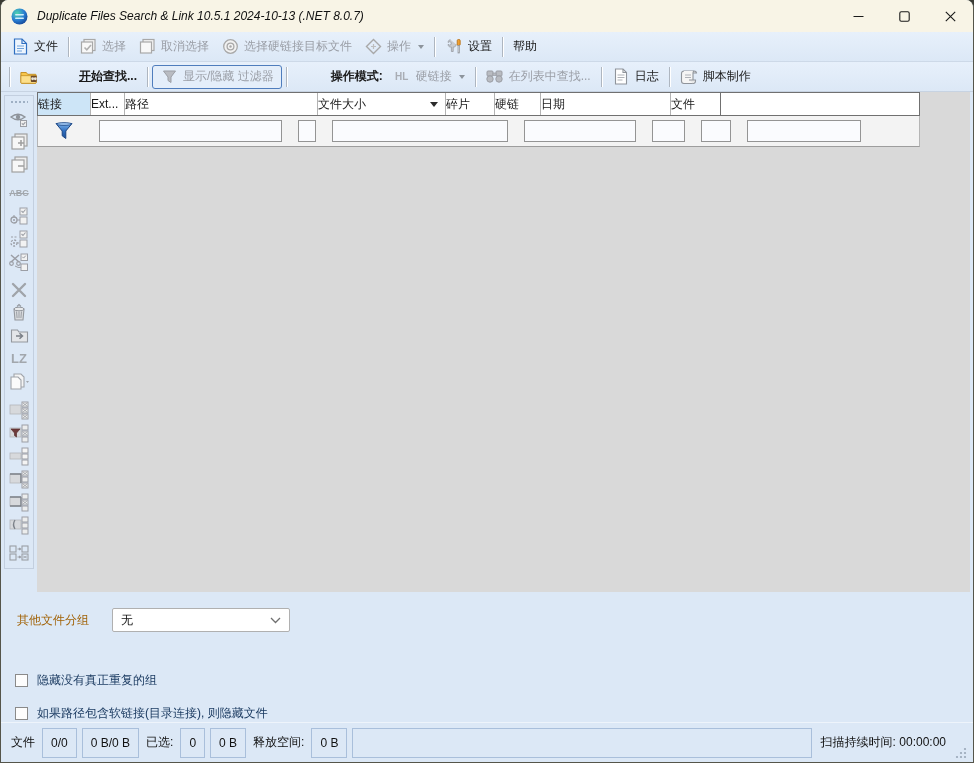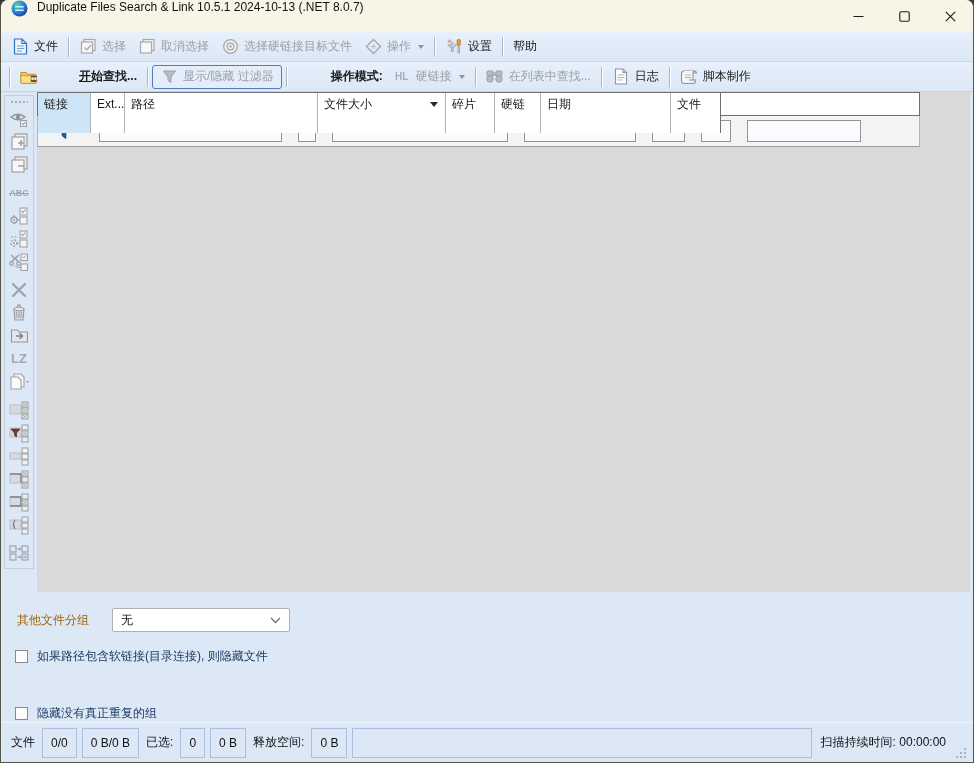--- a/index.html
+++ b/index.html
@@ -9,21 +9,21 @@
   .window {
     width:974px; height:763px; position:relative; overflow:hidden;
     border:1px solid #55554a; border-top:none;
     border-radius:8px 8px 0 0;
     display:flex; flex-direction:column;
     background:var(--panel_blue,#dce8f6);
   }
 
   
   .titlebar { height:32px; flex:0 0 32px; background:var(--titlebar_bg,#f8f4e6);
-    display:flex; align-items:flex-start; padding-left:10px; }
+    display:flex; align-items:center; padding-left:10px;font-style:italic; }
   .app-icon { width:17px; height:17px; margin-right:9px; flex:0 0 auto; }
   .title-text { font-size:12px; color:#111; }
   .win-controls { margin-left:auto; display:flex; height:32px; }
   .win-btn { width:46px; height:32px; display:flex; align-items:center; justify-content:center; cursor:default; }
   .win-btn svg { display:block; }
 
   
   .menubar, .toolbar2 {
     height:30px; flex:0 0 30px; display:flex; align-items:center;
     background:linear-gradient(to bottom, #e7f0fb 0%, var(--panel_blue,#dce8f6) 100%);
@@ -54,21 +54,21 @@
   .sicon { width:24px; height:23px; display:flex; align-items:center; justify-content:center; }
   .sicon svg { display:block; }
   .sicon .txt { font-size:9px; font-weight:bold; color:#a2a7ad; }
   .gap6 { margin-top:5px; }
 
   .content { flex:1 1 auto; background:var(--content_bg,#d9d9d9); margin-right:3px; position:relative; }
 
   
   .grid { width:883px; }
   .hdr-row { display:flex; height:24px; border:1px solid #707070; background:#ffffff; }
-  .hcell { height:40px; line-height:22px; padding-left:6px; border-right:1px solid #b3b3b3;
+  .hcell { height:22px; line-height:22px; border-right:1px solid #b3b3b3;
            background:#ffffff; position:relative; overflow:hidden; white-space:nowrap; }
   .hcell.sel { background:var(--selected_header_bg,#cde5f7); }
   .hcell:last-child { border-right:1px solid #707070; }
   .sort-arrow { position:absolute; right:7px; top:9px; width:0; height:0;
     border-left:4px solid transparent; border-right:4px solid transparent; border-top:5px solid #2b2b2b; }
   .c0{width:53px;} .c1{width:199px;} .c2{width:34px;} .c3{width:193px;} .c4{width:128px;}
   .c5{width:49px;} .c6{width:46px;} .c7{width:130px;} .c8{width:50px; border-right:none;}
 
   .filter-row { display:flex; height:31px; background:#f3f3f3;
     border-left:1px solid #b5b5b5; border-right:1px solid #b5b5b5; border-bottom:1px solid #9d9d9d; }
@@ -498,27 +498,27 @@
   <div class="bottom-panel">
     <div class="group-row">
       <span class="group-label">其他文件分组</span>
       <div class="select-box">
         <span class="val">无</span>
         <svg width="11" height="7" viewBox="0 0 11 7">
             <path d="M1 1 L5.5 5.5 L10 1" fill="none" stroke="#707070" stroke-width="1.3"></path>
           </svg>
       </div>
     </div>
+    <div class="check-row first">
+      <span class="checkbox"></span>
+      <span class="check-label">隐藏没有真正重复的组</span>
+    </div>
     <div class="check-row second">
       <span class="checkbox"></span>
       <span class="check-label">如果路径包含软链接(目录连接), 则隐藏文件</span>
-    </div>
-    <div class="check-row first">
-      <span class="checkbox"></span>
-      <span class="check-label">隐藏没有真正重复的组</span>
     </div>
   </div>
 
   <div class="statusbar">
     <span class="slabel">文件</span>
     <span class="scell">0/0</span>
     <span class="scell">0 B/0 B</span>
     <span class="slabel">已选:</span>
     <span class="scell">0</span>
     <span class="scell">0 B</span>

